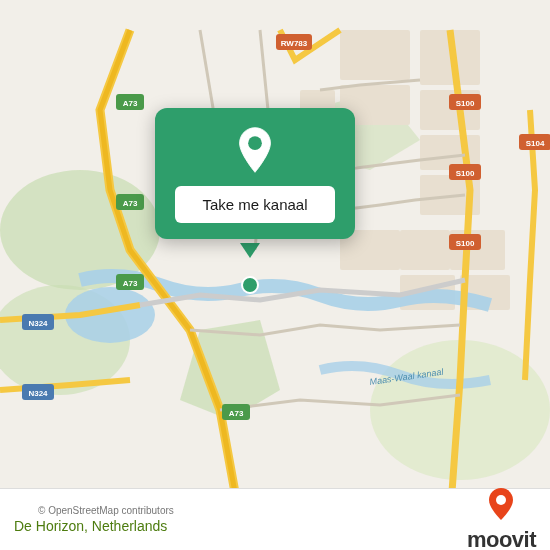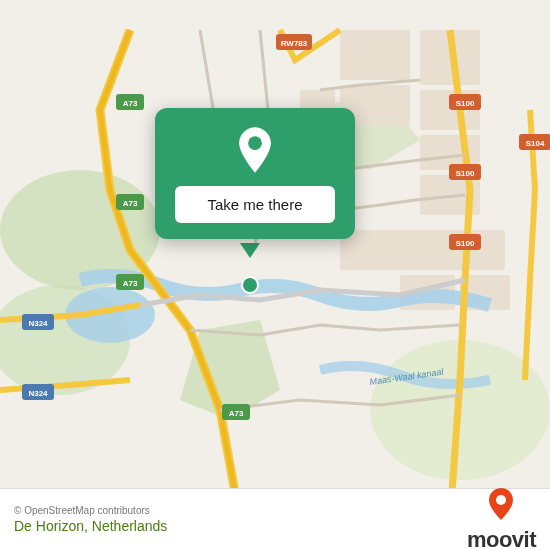--- a/index.html
+++ b/index.html
@@ -89,20 +89,21 @@
 
     .bottom-left {
       display: flex;
       flex-direction: column;
       gap: 2px;
     }
 
     .copyright-text {
       font-size: 10px;
       color: #777;
+      margin-left: 24px;
     }
 
     .location-name {
       font-size: 14px;
       color: #4d7c0f;
       font-weight: 400;
     }
 
     .moovit-logo {
       display: flex;
@@ -218,21 +219,21 @@
     <circle cx="250" cy="255" r="8" fill="#2e9e6b" stroke="white" stroke-width="2"></circle>
 
     <polygon points="240,213 260,213 250,228" fill="#2e9e6b"></polygon>
   </svg>
 
   <div class="popup-card">
     <svg class="popup-pin-icon" viewBox="0 0 48 56" xmlns="http://www.w3.org/2000/svg">
       <path d="M24 2C14.06 2 6 10.06 6 20C6 32.5 24 54 24 54C24 54 42 32.5 42 20C42 10.06 33.94 2 24 2Z" fill="white" stroke="white" stroke-width="1"></path>
       <circle cx="24" cy="20" r="8" fill="#2e9e6b"></circle>
     </svg>
-    <button class="popup-button">Take me there</button>
+    <button class="popup-button">Take me kanaal</button>
   </div>
 
   <div class="bottom-bar">
     <div class="bottom-left">
       <span class="copyright-text">© OpenStreetMap contributors</span>
       <span class="location-name">De Horizon, Netherlands</span>
     </div>
     <div class="moovit-logo">
       <svg class="moovit-pin" viewBox="0 0 28 34" xmlns="http://www.w3.org/2000/svg">
         <path d="M14 1C7.37 1 2 6.37 2 13C2 21.5 14 33 14 33C14 33 26 21.5 26 13C26 6.37 20.63 1 14 1Z" fill="#e8441a"></path>

